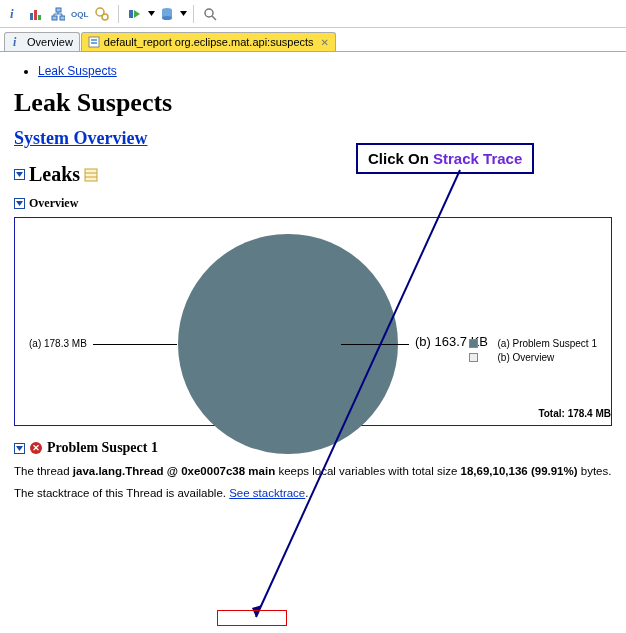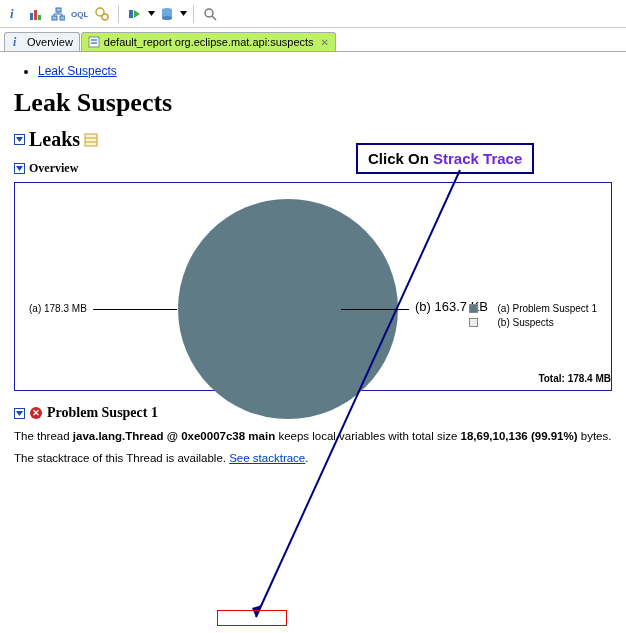--- a/index.html
+++ b/index.html
@@ -38,21 +38,21 @@
   .tabbar {
     height: 24px;
     display: flex;
     align-items: flex-end;
     padding-left: 4px;
     border-bottom: 1px solid #aaa;
   }
   .tab {
     border: 1px solid #aaa;
     border-bottom: none;
-    background: #bef264;
+    background: #fde047;
     padding: 3px 6px;
     display: flex;
     align-items: center;
     gap: 4px;
     font-size: 11px;
     border-radius: 3px 3px 0 0;
     margin-right: 1px;
     cursor:pointer;
   }
   .tab.inactive { background: #eef3f8; }
@@ -253,20 +253,21 @@
   </div>
 </div>
 
 <div class="content">
   <ul class="bcrumb">
     <li><a href="#">Leak Suspects</a></li>
   </ul>
 
   <h1 class="title">Leak Suspects</h1>
 
+  <a href="#" class="sectionlink">System Overview</a>
 
   <div class="secheader">
     <span class="twisty">
         <svg width="7" height="5">
           <polygon points="0,0 7,0 3.5,5" fill="#1a4aa8"></polygon>
         </svg>
       </span>
     <span>Leaks</span>
     <svg width="14" height="14">
         <rect x="1" y="1" width="12" height="12" fill="#fff4cc" stroke="#c6a33a"></rect>
@@ -290,21 +291,21 @@
     <div class="circle"></div>
     <div class="line-b"></div>
     <span class="pielabel-b">(b)  163.7 KB</span>
     <div class="legend">
       <div>
           <span class="sw a"></span>
           <span>(a)  Problem Suspect 1</span>
         </div>
       <div>
           <span class="sw b"></span>
-          <span>(b)  Suspects</span>
+          <span>(b)  Overview</span>
         </div>
     </div>
     <div class="total-label">Total: 178.4 MB</div>
   </div>
 
   <div class="probheader">
     <span class="twisty">
         <svg width="7" height="5">
           <polygon points="0,0 7,0 3.5,5" fill="#1a4aa8"></polygon>
         </svg>

